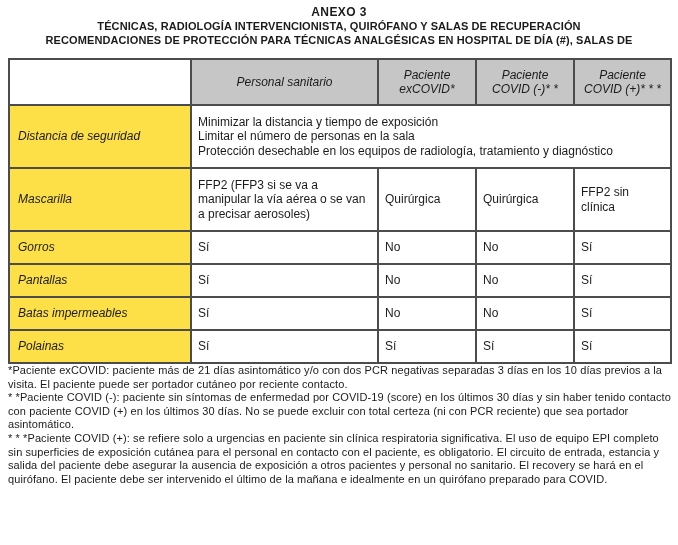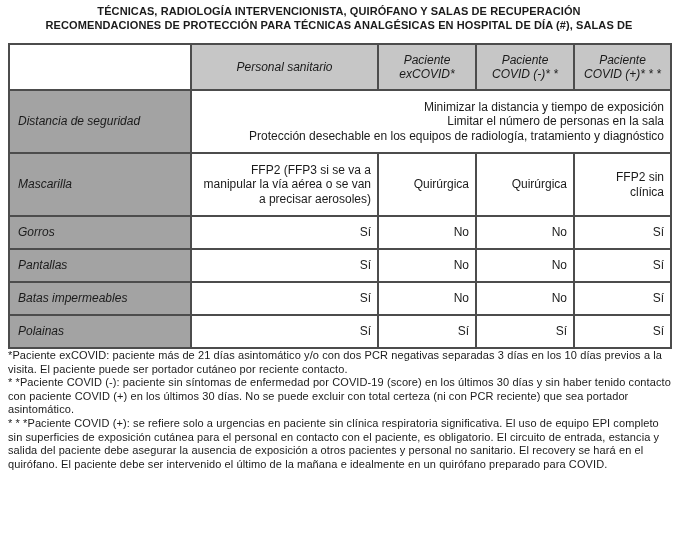--- a/index.html
+++ b/index.html
@@ -42,47 +42,48 @@
   }
   th.col-h {
     background: #c6c6c6;
     font-style: italic;
     text-align: center;
     height: 46px;
     padding: 2px 4px;
   }
   td.corner { border: none; background: #ffffff; }
   td.row-label {
-    background: #a3a3a3;
+    background: #fde047;
     font-style: italic;
     text-align: left;
     padding: 2px 4px 2px 8px;
   }
   td.cell {
     background: #ffffff;
-    text-align: right;
+    text-align: left;
     padding: 8px 6px;
   }
   tr.r-tall  > td { height: 63px; }
   tr.r-short > td { height: 33px; }
 
   .footnotes {
     margin-top: 0;
     width: 664px;
     font-size: 11px;
     line-height: 13.6px;
     letter-spacing: 0.1px;
   }
   .footnotes p { margin: 0; }
 </style>
 </head>
 <body>
 
 <div class="page">
 
+  <div class="h-anexo">ANEXO 3</div>
   <div class="h-line">TÉCNICAS, RADIOLOGÍA INTERVENCIONISTA, QUIRÓFANO Y SALAS DE RECUPERACIÓN</div>
   <div class="h-line">RECOMENDACIONES DE PROTECCIÓN PARA TÉCNICAS ANALGÉSICAS EN HOSPITAL DE DÍA (#), SALAS DE</div>
 
   <table class="rec">
     <colgroup>
       <col style="width:182px">
       <col style="width:187px">
       <col style="width:98px">
       <col style="width:98px">
       <col style="width:97px">

